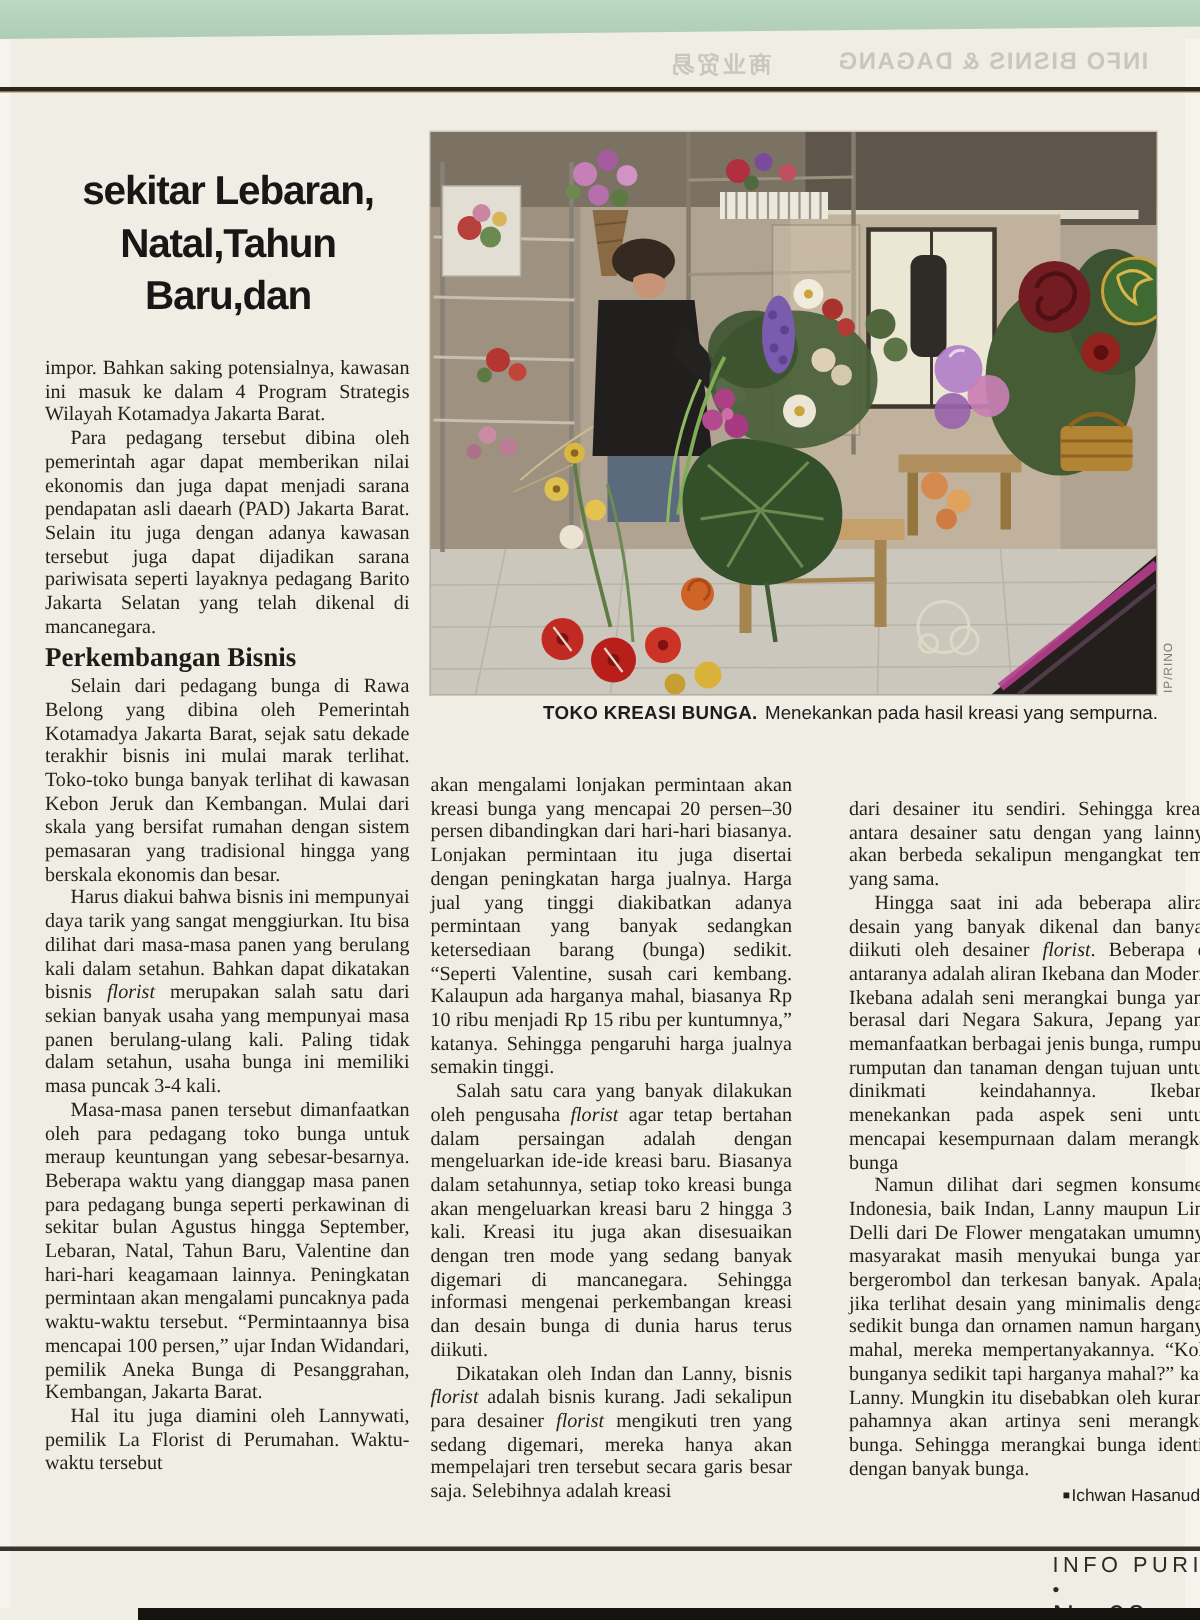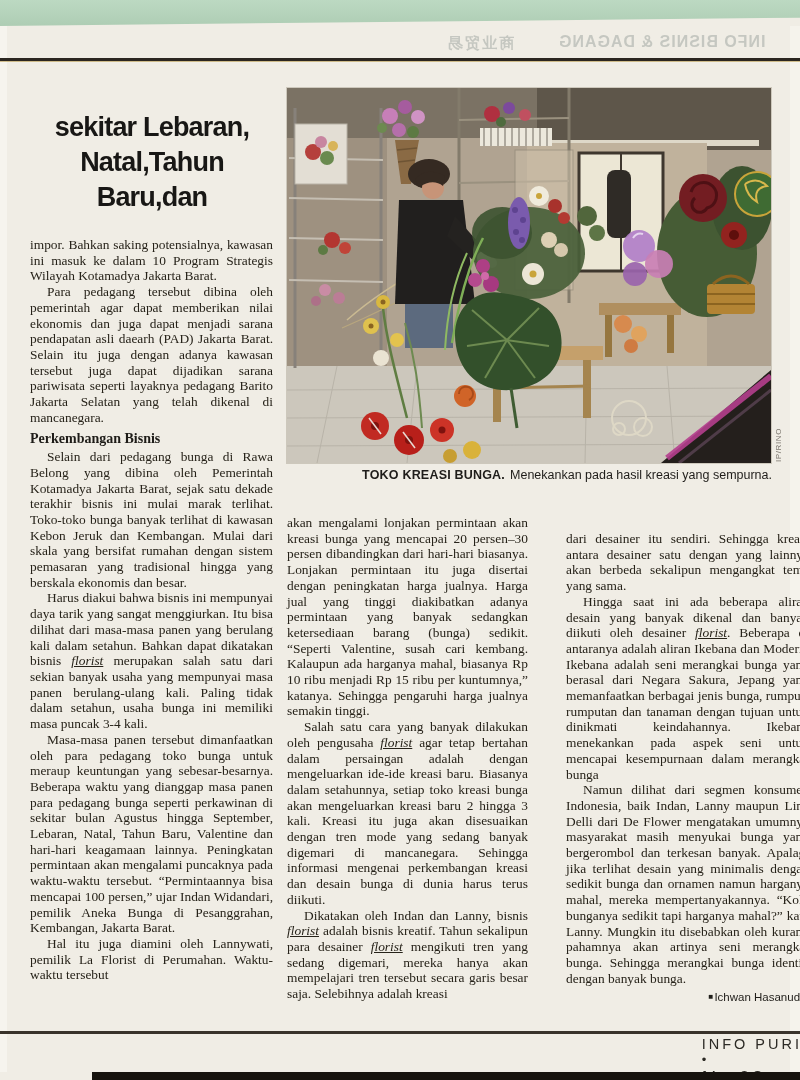--- a/index.html
+++ b/index.html
@@ -44,23 +44,23 @@
     font-family:"Liberation Sans",sans-serif;font-size:12.5px;color:#1f1d1a;text-align:right;
   }
   .caption .lead{font-weight:bold;letter-spacing:.2px;}
   .caption .rest{margin-left:5px;}
   .col{
     position:absolute;text-align:justify;color:#262219;
     font-size:13.4px;line-height:15.7px;
   }
   .col p{margin:0;}
   .col p.ind{text-indent:17px;}
-  .col .em{font-style:italic;text-decoration:underline;}
+  .col .em{font-style:italic;}
   .col h3{
-    margin:6px 0 2px 0;font-size:14px;font-weight:bold;color:#1e1c18;
+    margin:6px 0 2px 0;font-size:18px;font-weight:bold;color:#1e1c18;
     text-align:left;
   }
   .col1{left:30px;top:237px;width:243px;}
   .col2{left:287px;top:515px;width:241px;}
   .col3{left:566px;top:531px;width:243px;}
   .byline{
     text-align:right;font-family:"Liberation Sans",sans-serif;
     font-size:11.5px;color:#201e1a;margin-top:3px;font-weight:400;
   }
   .byline .sq{font-size:8px;vertical-align:1.5px;margin-right:1px;}
@@ -311,33 +311,33 @@
   </g>
 </svg>
 </div>
 <div class="photo-credit">IP/RINO</div>
 
 <div class="caption">
   <span class="lead">TOKO KREASI BUNGA.</span><span class="rest">Menekankan pada hasil kreasi yang sempurna.</span>
 </div>
 
 <div class="col col1">
-  <p><span>impor. Bahkan saking potensialnya, kawasan ini masuk ke dalam 10 Program Strategis Wilayah Kotamadya Jakarta Barat.</span></p>
+  <p><span>impor. Bahkan saking potensialnya, kawasan ini masuk ke dalam 4 Program Strategis Wilayah Kotamadya Jakarta Barat.</span></p>
   <p class="ind"><span>Para pedagang tersebut dibina oleh pemerintah agar dapat memberikan nilai ekonomis dan juga dapat menjadi sarana pendapatan asli daearh (PAD) Jakarta Barat. Selain itu juga dengan adanya kawasan tersebut juga dapat dijadikan sarana pariwisata seperti layaknya pedagang Barito Jakarta Selatan yang telah dikenal di mancanegara.</span></p>
   <h3>Perkembangan Bisnis</h3>
   <p class="ind"><span>Selain dari pedagang bunga di Rawa Belong yang dibina oleh Pemerintah Kotamadya Jakarta Barat, sejak satu dekade terakhir bisnis ini mulai marak terlihat. Toko-toko bunga banyak terlihat di kawasan Kebon Jeruk dan Kembangan. Mulai dari skala yang bersifat rumahan dengan sistem pemasaran yang tradisional hingga yang berskala ekonomis dan besar.</span></p>
   <p class="ind"><span>Harus diakui bahwa bisnis ini mempunyai daya tarik yang sangat menggiurkan. Itu bisa dilihat dari masa-masa panen yang berulang kali dalam setahun. Bahkan dapat dikatakan bisnis </span><span class="em">florist</span><span> merupakan salah satu dari sekian banyak usaha yang mempunyai masa panen berulang-ulang kali. Paling tidak dalam setahun, usaha bunga ini memiliki masa puncak 3-4 kali.</span></p>
   <p class="ind"><span>Masa-masa panen tersebut dimanfaatkan oleh para pedagang toko bunga untuk meraup keuntungan yang sebesar-besarnya. Beberapa waktu yang dianggap masa panen para pedagang bunga seperti perkawinan di sekitar bulan Agustus hingga September, Lebaran, Natal, Tahun Baru, Valentine dan hari-hari keagamaan lainnya. Peningkatan permintaan akan mengalami puncaknya pada waktu-waktu tersebut. “Permintaannya bisa mencapai 100 persen,” ujar Indan Widandari, pemilik Aneka Bunga di Pesanggrahan, Kembangan, Jakarta Barat.</span></p>
   <p class="ind"><span>Hal itu juga diamini oleh Lannywati, pemilik La Florist di Perumahan. Waktu-waktu tersebut</span></p>
 </div>
 
 <div class="col col2">
   <p><span>akan mengalami lonjakan permintaan akan kreasi bunga yang mencapai 20 persen–30 persen dibandingkan dari hari-hari biasanya. Lonjakan permintaan itu juga disertai dengan peningkatan harga jualnya. Harga jual yang tinggi diakibatkan adanya permintaan yang banyak sedangkan ketersediaan barang (bunga) sedikit. “Seperti Valentine, susah cari kembang. Kalaupun ada harganya mahal, biasanya Rp 10 ribu menjadi Rp 15 ribu per kuntumnya,” katanya. Sehingga pengaruhi harga jualnya semakin tinggi.</span></p>
   <p class="ind"><span>Salah satu cara yang banyak dilakukan oleh pengusaha </span><span class="em">florist</span><span> agar tetap bertahan dalam persaingan adalah dengan mengeluarkan ide-ide kreasi baru. Biasanya dalam setahunnya, setiap toko kreasi bunga akan mengeluarkan kreasi baru 2 hingga 3 kali. Kreasi itu juga akan disesuaikan dengan tren mode yang sedang banyak digemari di mancanegara. Sehingga informasi mengenai perkembangan kreasi dan desain bunga di dunia harus terus diikuti.</span></p>
-  <p class="ind"><span>Dikatakan oleh Indan dan Lanny, bisnis </span><span class="em">florist</span><span> adalah bisnis kreatif. Tahun sekalipun para desainer </span><span class="em">florist</span><span> mengikuti tren yang sedang digemari, mereka hanya akan mempelajari tren tersebut secara garis besar saja. Selebihnya adalah kreasi</span></p>
+  <p class="ind"><span>Dikatakan oleh Indan dan Lanny, bisnis </span><span class="em">florist</span><span> adalah bisnis kurang. Jadi sekalipun para desainer </span><span class="em">florist</span><span> mengikuti tren yang sedang digemari, mereka hanya akan mempelajari tren tersebut secara garis besar saja. Selebihnya adalah kreasi</span></p>
 </div>
 
 <div class="col col3">
   <p><span>dari desainer itu sendiri. Sehingga kreasi antara desainer satu dengan yang lainnya akan berbeda sekalipun mengangkat tema yang sama.</span></p>
   <p class="ind"><span>Hingga saat ini ada beberapa aliran desain yang banyak dikenal dan banyak diikuti oleh desainer </span><span class="em">florist</span><span>. Beberapa di antaranya adalah aliran Ikebana dan Modern. Ikebana adalah seni merangkai bunga yang berasal dari Negara Sakura, Jepang yang memanfaatkan berbagai jenis bunga, rumput-rumputan dan tanaman dengan tujuan untuk dinikmati keindahannya. Ikebana menekankan pada aspek seni untuk mencapai kesempurnaan dalam merangkai bunga</span></p>
   <p class="ind"><span>Namun dilihat dari segmen konsumen Indonesia, baik Indan, Lanny maupun Lina Delli dari De Flower mengatakan umumnya masyarakat masih menyukai bunga yang bergerombol dan terkesan banyak. Apalagi jika terlihat desain yang minimalis dengan sedikit bunga dan ornamen namun harganya mahal, mereka mempertanyakannya. “Kok, bunganya sedikit tapi harganya mahal?” kata Lanny. Mungkin itu disebabkan oleh kurang pahamnya akan artinya seni merangkai bunga. Sehingga merangkai bunga identik dengan banyak bunga.</span></p>
   <div class="byline">
     <span class="sq">■</span><span>Ichwan Hasanudin</span>
   </div>
 </div>

